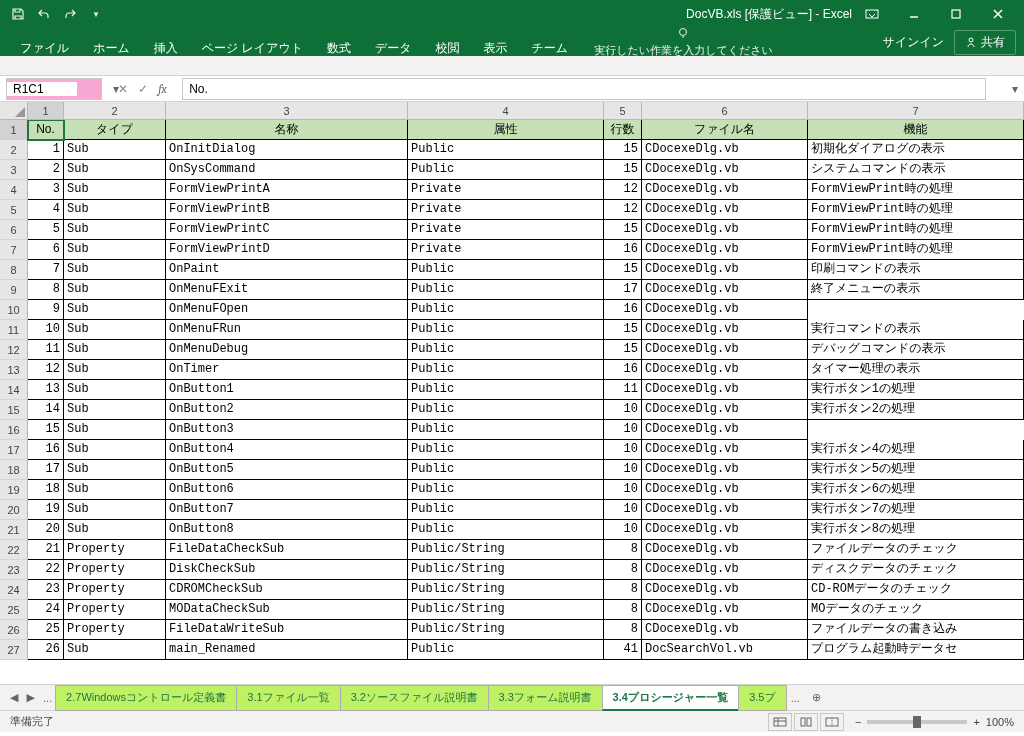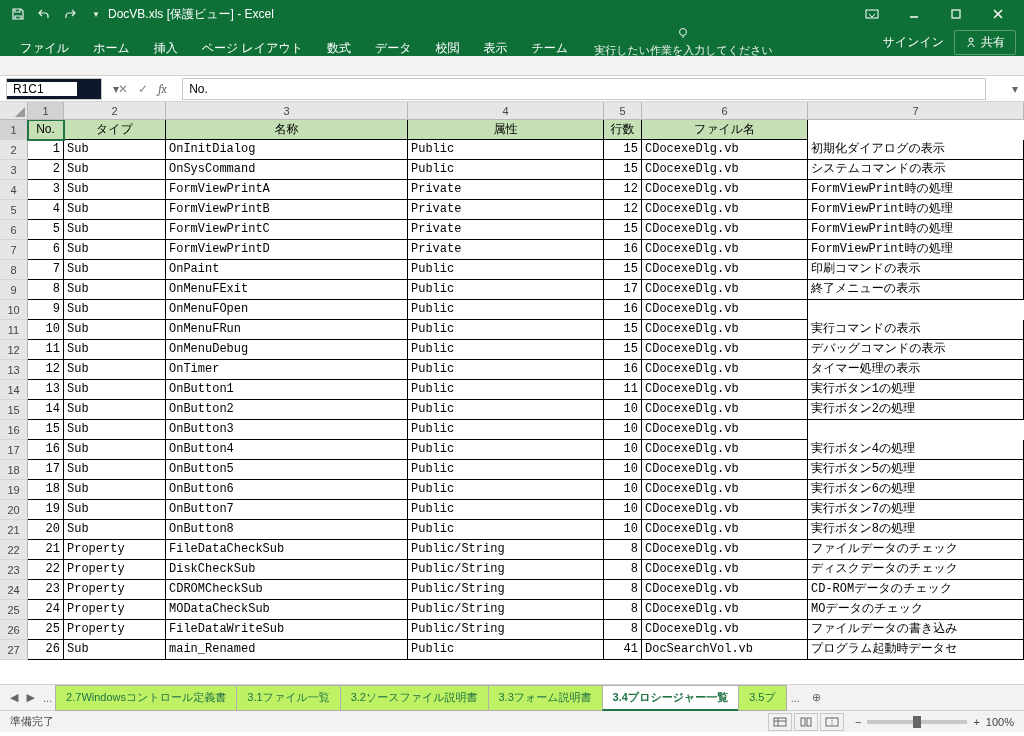--- a/index.html
+++ b/index.html
@@ -1,31 +1,31 @@
 <!DOCTYPE html>
 <html><head>
 <meta charset="utf-8">
 <style>
 * { margin:0; padding:0; box-sizing:border-box; font-family:"Meiryo UI","Yu Gothic UI",sans-serif; }
 body { width:1024px; height:736px; background:#fff; overflow:hidden; font-size:12px; }
 .titlebar { height:28px; background:#0f7037; color:#fff; display:flex; align-items:center; padding:0 6px; }
 .titlebar .qat { display:flex; gap:2px; align-items:center; }
 .titlebar .qat-btn { width:24px; height:22px; display:flex; align-items:center; justify-content:center; opacity:.9; }
-.titlebar .title { flex:1; text-align:left; font-size:12px; }
+.titlebar .title { flex:1; text-align:right; font-size:12px; }
 .titlebar .winctl { display:flex; gap:2px; }
 .titlebar .wc { width:40px; height:22px; display:flex; align-items:center; justify-content:center; }
 .ribbon-tabs { height:28px; background:#0f7037; color:#fff; display:flex; align-items:center; padding:0 8px; gap:0; font-size:12px; }
 .ribbon-tabs .tab { padding:0 12px; height:100%; display:flex; align-items:center; }
 .ribbon-tabs .spacer { flex:1; }
 .ribbon-tabs .tell { display:flex; align-items:center; gap:4px; opacity:.9; font-size:11px;flex-direction:column; }
 .ribbon-tabs .signin { padding:0 10px; }
 .ribbon-tabs .share { padding:3px 10px; border:1px solid rgba(255,255,255,.3); border-radius:2px; display:flex; align-items:center; gap:4px;justify-content:flex-end; }
 .ribbon-body { height:20px; background:#f3f2f1; border-bottom:1px solid #d4d4d4; }
 .fbar { height:26px; background:#fff; border-bottom:1px solid #d4d4d4; display:flex; align-items:center; }
-.namebox { width:96px; height:22px; margin:0 6px; border:1px solid #c8c8c8; display:flex; align-items:center; background:#0f172a;gap:36px; }
+.namebox { width:96px; height:22px; margin:0 6px; border:1px solid #c8c8c8; display:flex; align-items:center; background:#f9a8d4;gap:36px; }
 .namebox input { border:none; width:70px; padding:0 6px; font-size:12px; outline:none; }
 .namebox .dd { width:18px; text-align:center; color:#666; }
 .fx-btns { display:flex; gap:10px; padding:0 10px; color:#888; }
 .fx-label { width:24px; color:#666; font-style:italic; font-family:"Cambria",serif; }
 .fx-input { flex:1; border:1px solid #c8c8c8; height:22px; padding:0 6px; font-size:12px; margin-right:20px; }
 .fx-dd { width:18px; color:#666; text-align:center; }
 .grid-wrap { position:relative; height:582px; overflow:hidden; background:#fff; }
 .colhdr { display:flex; height:18px; background:#e6e6e6; border-bottom:1px solid #b7b7b7; }
 .ch { border-right:1px solid #b7b7b7; text-align:center; font-size:11px; color:#444; line-height:18px; background:#e6e6e6; }
 .ch.sel { background:#d2d2d2; }
@@ -164,20 +164,21 @@
   </div>
   <div class="rows" id="rows">
       <div class="row hdr">
         <div class="rh sel">1</div>
         <div class="cell c1 active-cell">No.</div>
         <div class="cell c2">タイプ</div>
         <div class="cell c3">名称</div>
         <div class="cell c4">属性</div>
         <div class="cell c5">行数</div>
         <div class="cell c6">ファイル名</div>
+        <div class="cell c7">機能</div>
       </div>
       <div class="row">
         <div class="rh">2</div>
         <div class="cell c1">1</div>
         <div class="cell c2">Sub</div>
         <div class="cell c3">OnInitDialog</div>
         <div class="cell c4">Public</div>
         <div class="cell c5">15</div>
         <div class="cell c6">CDocexeDlg.vb</div>
         <div class="cell c7">初期化ダイアログの表示</div>

